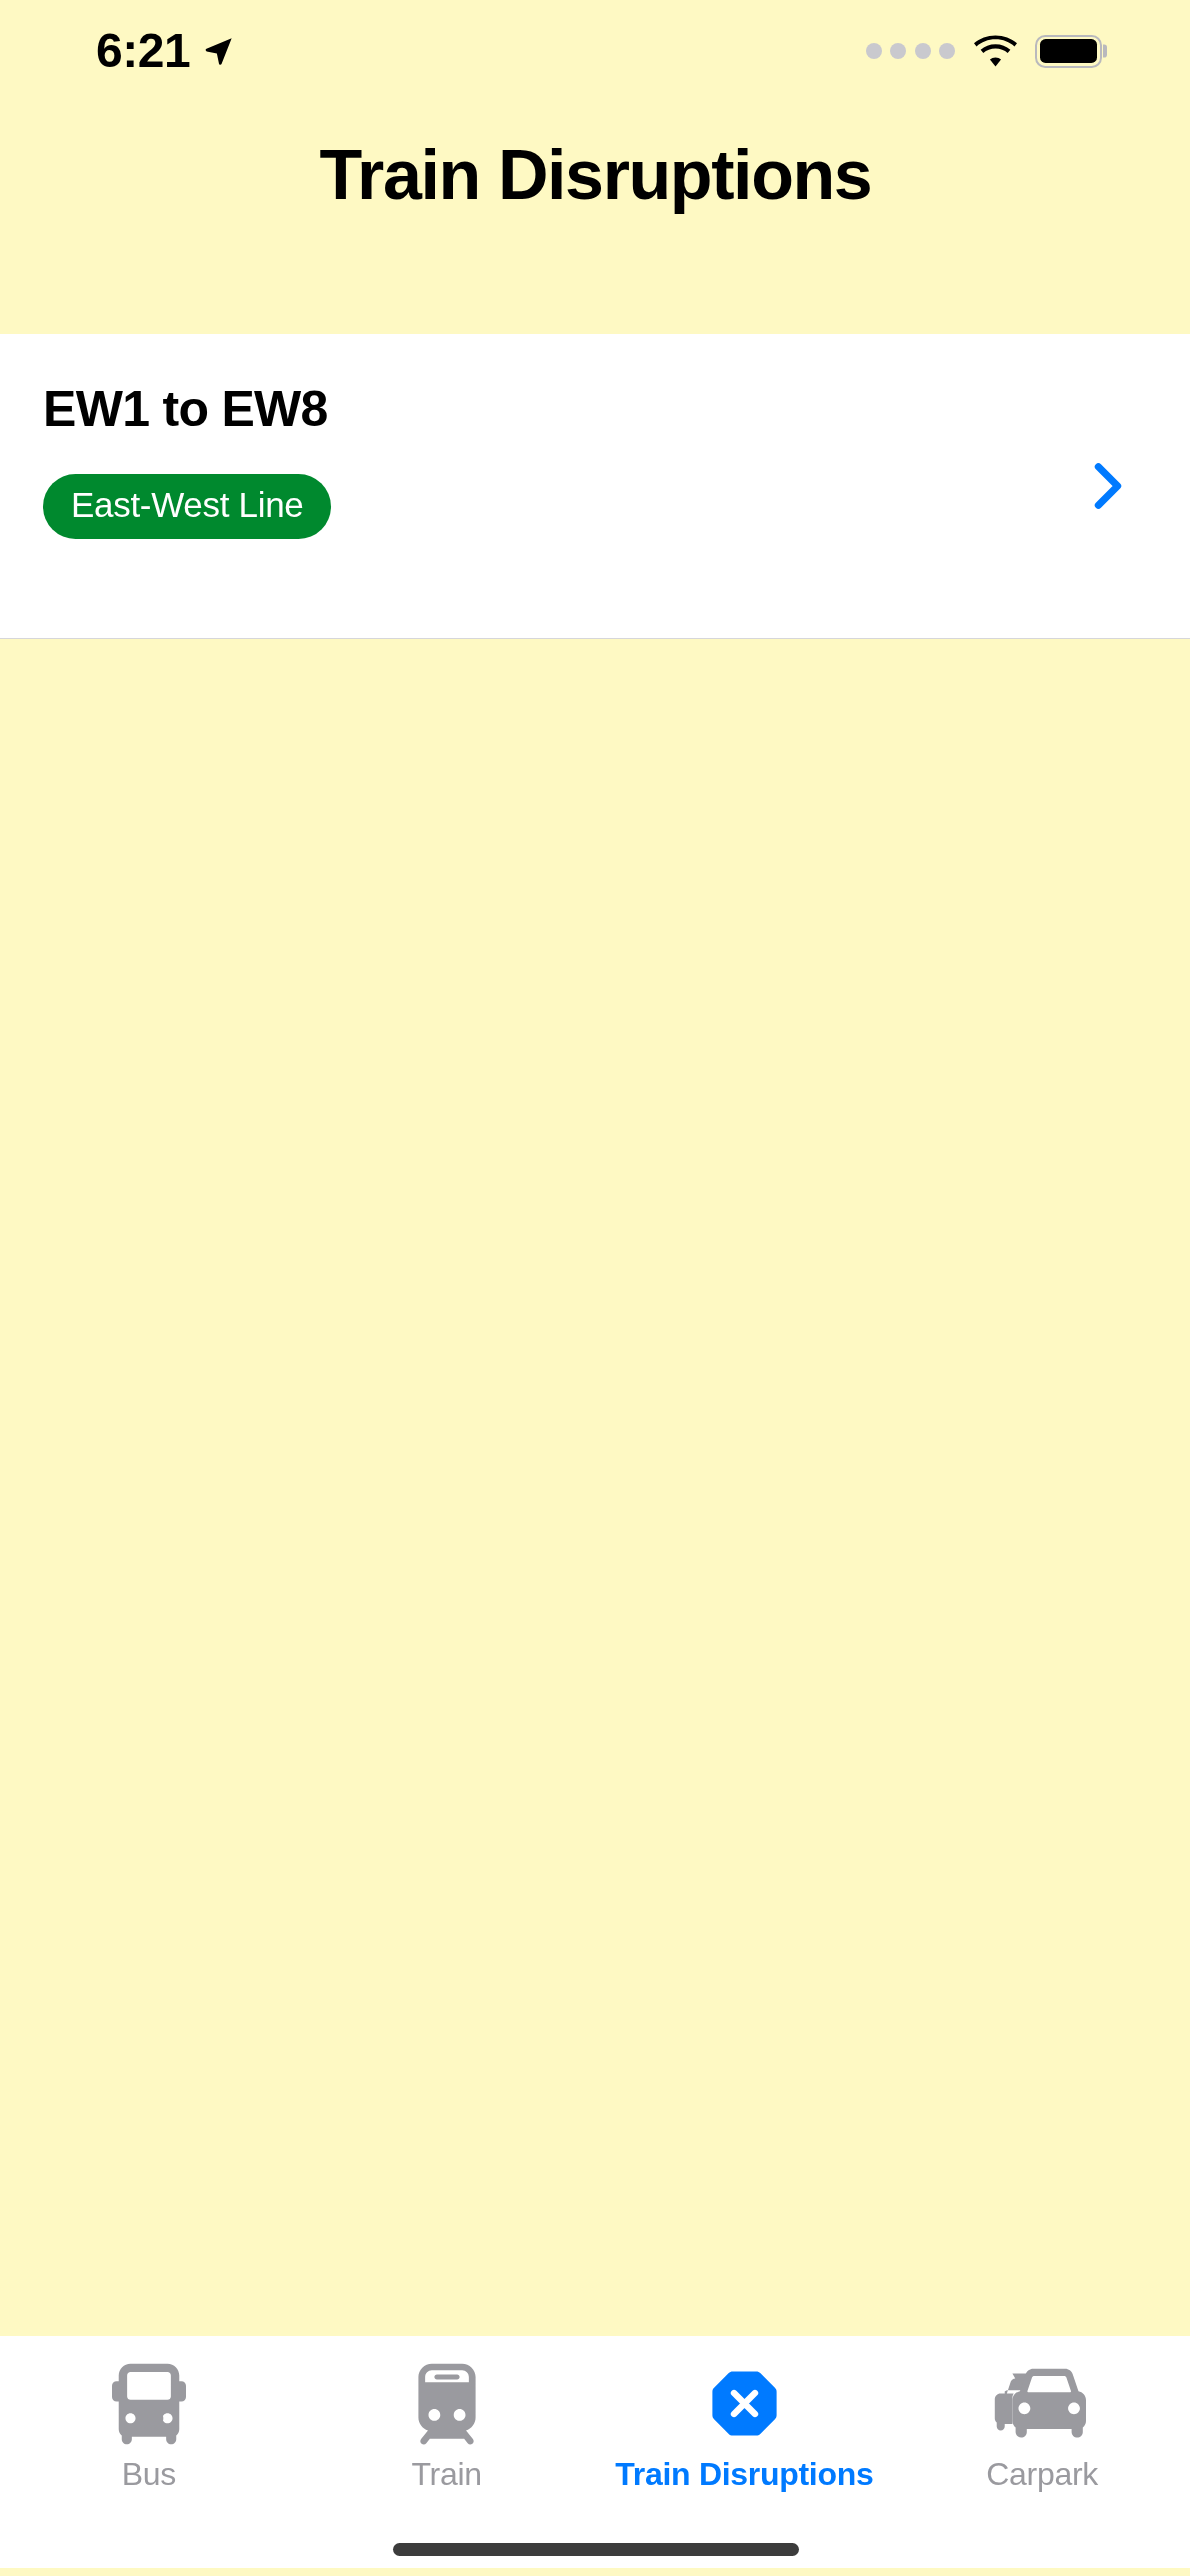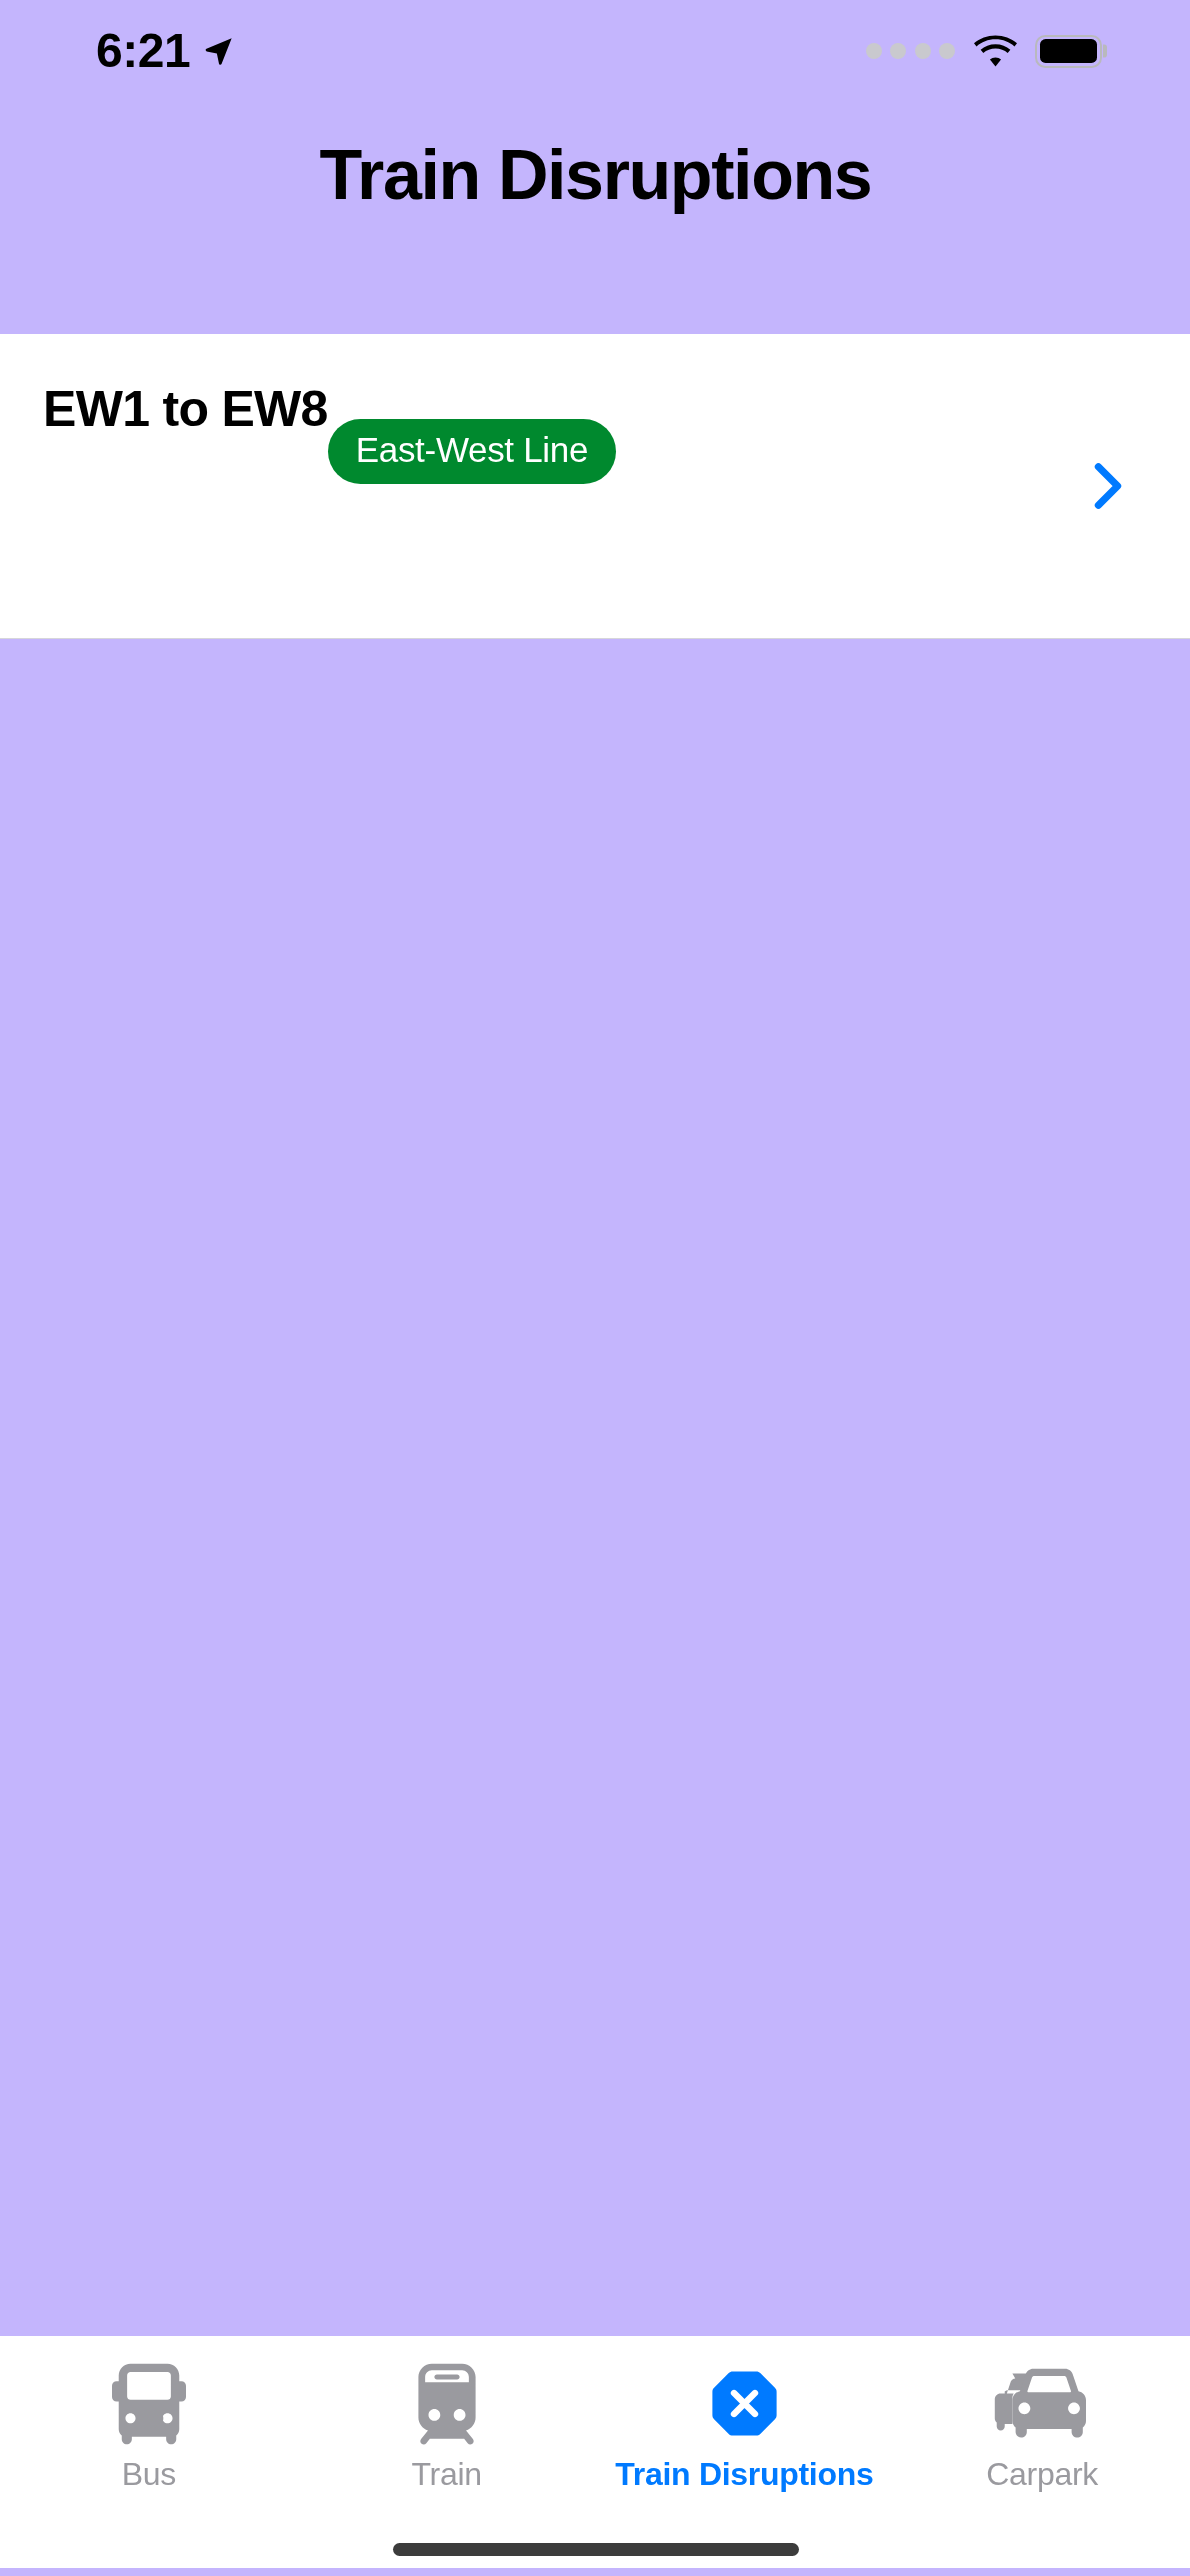--- a/index.html
+++ b/index.html
@@ -3,21 +3,21 @@
 <meta charset="utf-8">
 <style>
   * { margin:0; padding:0; box-sizing:border-box; }
   html,body { width:1191px; height:2576px; }
   body {
     background:#ffffff;
     font-family:"Liberation Sans", sans-serif;
     -webkit-font-smoothing:antialiased;
     overflow:hidden;
   }
-  .screen { position:relative; width:1191px; height:2576px; background:#c4b5fd; }
+  .screen { position:relative; width:1191px; height:2576px; background:#fef9c3; }
 
   
   .statusbar {
     position:absolute; top:0; left:0; width:1191px; height:102px;
     display:flex; align-items:center; justify-content:space-between;
     padding:0 89px 0 96px;
   }
   .sb-left { display:flex; align-items:center; gap:13px; }
   .sb-time {
     font-size:48px; font-weight:600; color:#000; letter-spacing:-0.5px;
@@ -45,21 +45,21 @@
     color:#000; letter-spacing:-1.4px; line-height:1.15;
   }
 
   
   .list { position:absolute; top:334px; left:0; width:1191px; }
   .row {
     position:relative; width:1191px; height:305px;
     background:#fff; border-bottom:1.9px solid #d6d6da;
     display:flex; align-items:flex-start;
   }
-  .row-main { padding:48px 0 0 43px; display:flex; flex-direction:row; align-items:flex-start; }
+  .row-main { padding:48px 0 0 43px; display:flex; flex-direction:column; align-items:flex-start; }
   .row-title {
     font-size:50px; font-weight:600; color:#000; letter-spacing:-0.7px;
     line-height:1.1;
   }
   .pill {
     margin-top:37px; border-radius:926px; color:#fff;
     font-size:35px; font-weight:400; letter-spacing:-0.3px;
     padding:13px 28px 16.7px 28px; line-height:1; white-space:nowrap;
   }
   .chevron {

